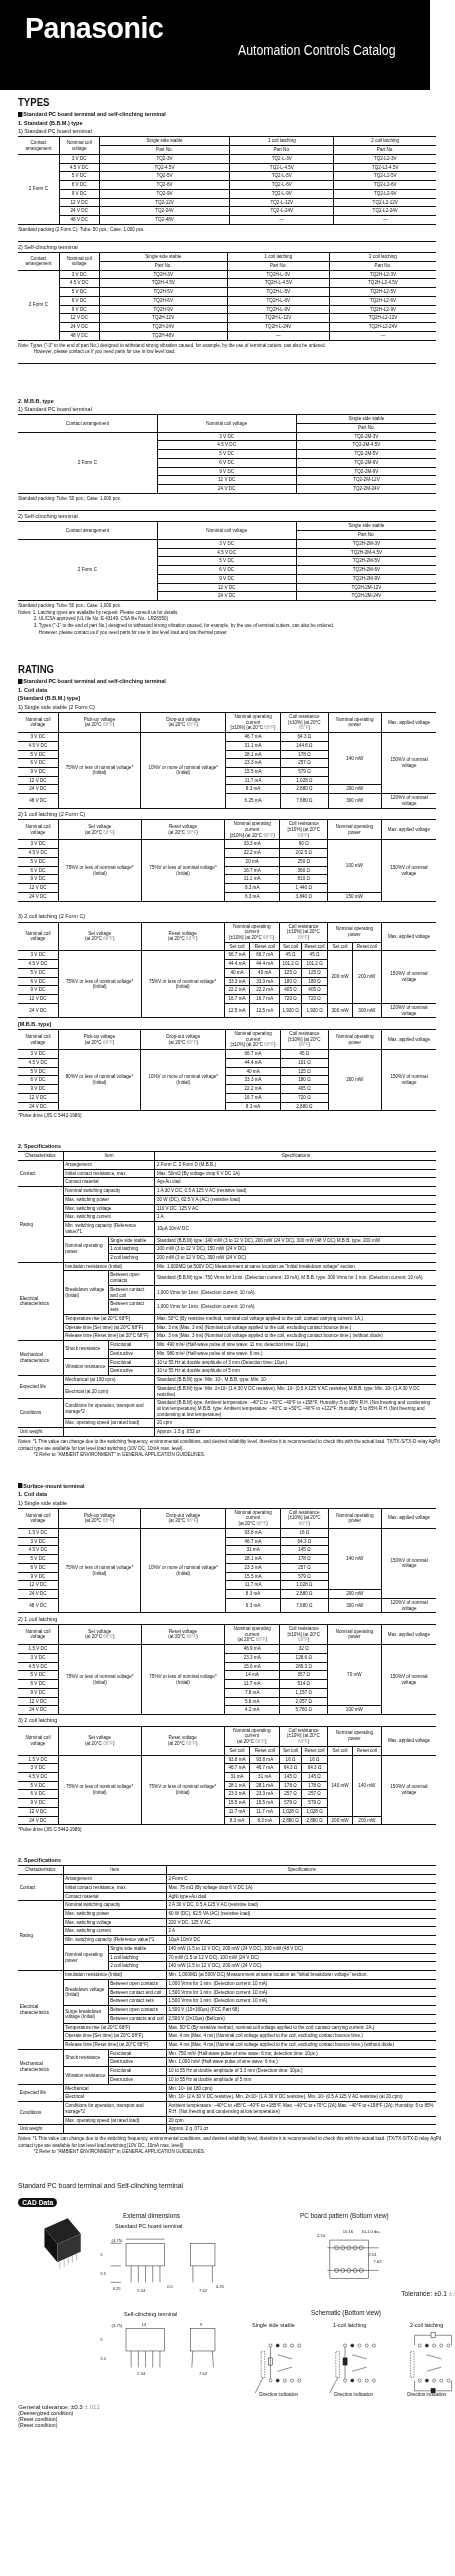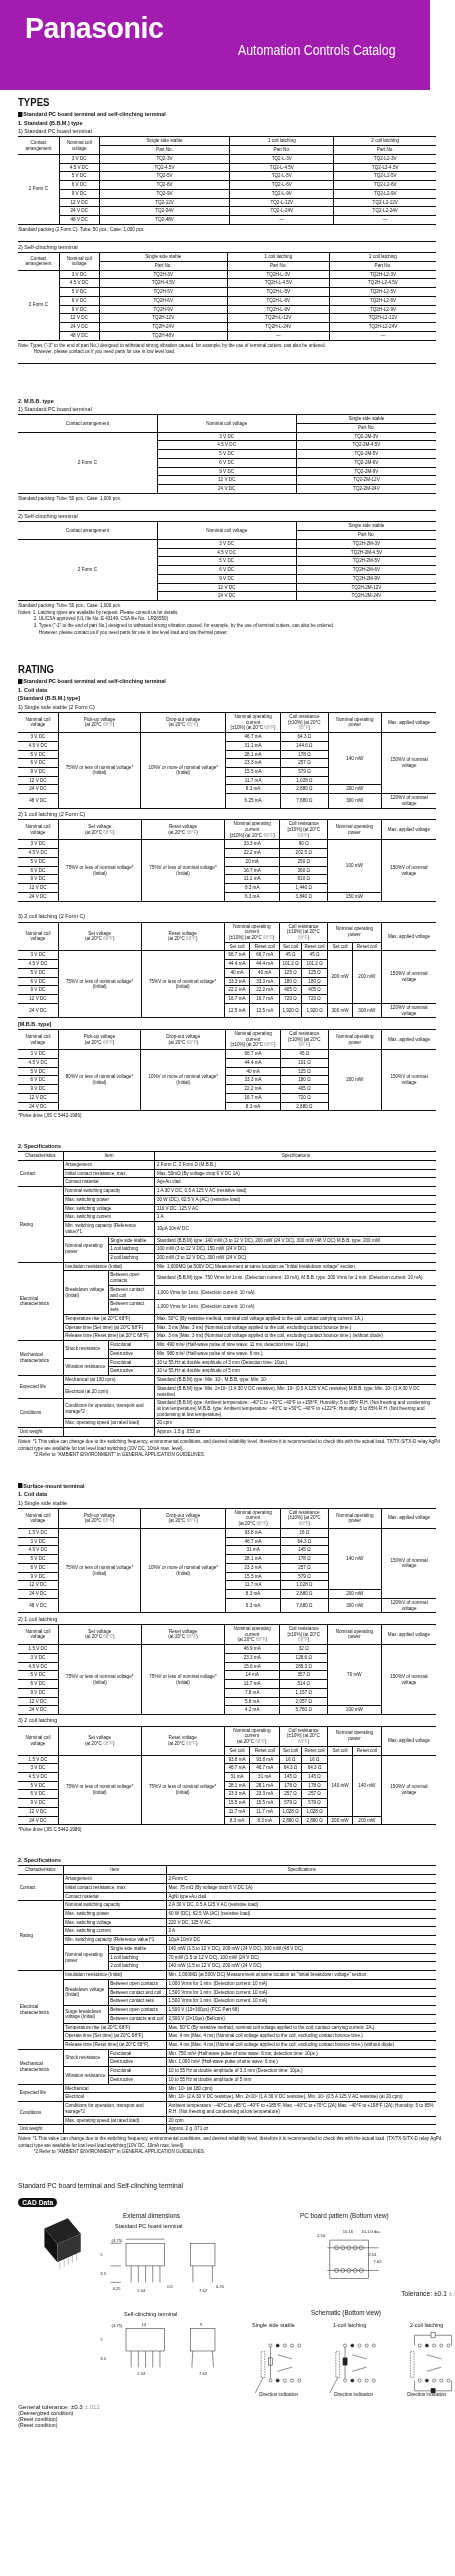--- a/index.html
+++ b/index.html
@@ -1,17 +1,17 @@
 <!DOCTYPE html>
 <html style="font-size:8.2px"><head>
 <meta charset="utf-8">
 <style>
   * { box-sizing: border-box; margin: 0; padding: 0; }
   body { width: 455px; height: 2576px; background: #fff; font-family: "Liberation Sans", sans-serif; color: #111; font-size: 4.6px; overflow: hidden; }
-  .banner { width: 430px; height: 90px; background: #a21caf; position: relative; }
+  .banner { width: 430px; height: 90px; background: #000000; position: relative; }
   .banner .logo { position: absolute; left: 25px; top: 11.3px; font-size: 30px; font-weight: bold; color: #fff; letter-spacing: -0.5px; font-family: "Liberation Sans", sans-serif; transform: scaleX(0.95); transform-origin: left; }
   .banner .cat { position: absolute; left: 238px; top: 42px; font-size: 14px; color: #fff; font-family: "Liberation Sans Narrow", "Liberation Sans", sans-serif; transform: scaleX(0.88); transform-origin: left; }
   .page { padding-left: 6.2px; width: 430px; margin-left: 12px; }
   h1 { font-size: 11.3px; font-weight: bold; margin-top: 6.2px; transform: scaleX(0.85); transform-origin: left; }
   .sec { font-size: 6.2px; font-weight: bold; margin-top: 2.1px; transform: scaleX(0.88); transform-origin: left; white-space: nowrap; }
   .sec .sq { display: inline-block; width: 4.6px; height: 5.2px; background: #111; margin-right: 1.5px; vertical-align: -0.5px; }
   .sub { font-size: 6.2px; font-weight: bold; margin-top: 1.5px; transform: scaleX(0.88); transform-origin: left; white-space: nowrap; }
   .subsub { font-size: 6.2px; margin-top: 1.5px; transform: scaleX(0.88); transform-origin: left; white-space: nowrap; }
   table { border-collapse: collapse; width: 418px; margin-top: 2.1px; font-size: 4.6px; }
   th, td { border: 0.5px solid #111; padding: 1px 1.5px; text-align: center; font-weight: normal; line-height: 1.25; }

